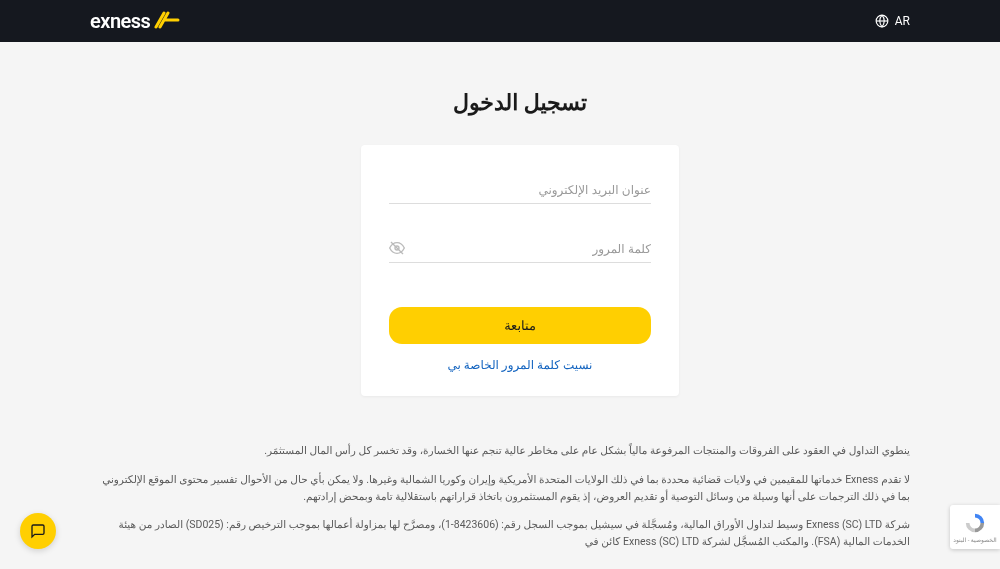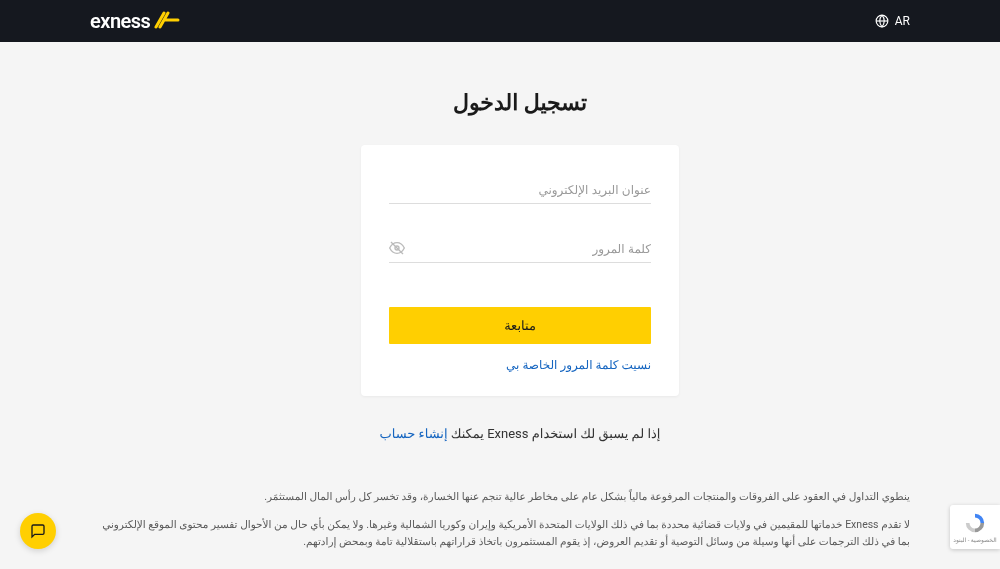--- a/index.html
+++ b/index.html
@@ -99,28 +99,28 @@
   height: 16px;
 }
 .continue-btn {
   width: 100%;
   background: #ffcf01;
   border: none;
   padding: 11px 0;
   font-size: 13px;
   font-weight: 500;
   color: #1a1a1a;
-  border-radius: 1px;
+  border-radius: 13px;
   cursor: pointer;
   margin-top: 14px;
   margin-bottom: 14px;
 }
 .forgot-link {
   display: block;
-  text-align: right;
+  text-align: center;
   color: #1565c0;
   font-size: 12px;
   text-decoration: none;
   cursor: pointer;
 }
 .signup-text {
   margin-top: 30px;
   font-size: 13px;
   color: #333;
   text-align: center;
@@ -217,28 +217,26 @@
       <svg class="eye-icon" viewBox="0 0 24 24" fill="none" stroke="currentColor" stroke-width="2">
         <path d="M1 12s4-8 11-8 11 8 11 8-4 8-11 8-11-8-11-8z"></path>
         <circle cx="12" cy="12" r="3"></circle>
         <line x1="3" y1="3" x2="21" y2="21"></line>
       </svg>
     </div>
     <button class="continue-btn">متابعة</button>
     <a class="forgot-link">نسيت كلمة المرور الخاصة بي</a>
   </div>
 
-  <div class="signup-text">
-    <span>إذا لم يسبق لك استخدام Exness يمكنك </span><span class="link">إنشاء حساب</span>
-  </div>
 </div>
 
 <div class="disclaimers">
   <p>ينطوي التداول في العقود على الفروقات والمنتجات المرفوعة مالياً بشكل عام على مخاطر عالية تنجم عنها الخسارة، وقد تخسر كل رأس المال المستثمَر.</p>
   <p>لا تقدم Exness خدماتها للمقيمين في ولايات قضائية محددة بما في ذلك الولايات المتحدة الأمريكية وإيران وكوريا الشمالية وغيرها. ولا يمكن بأي حال من الأحوال تفسير محتوى الموقع الإلكتروني بما في ذلك الترجمات على أنها وسيلة من وسائل التوصية أو تقديم العروض، إذ يقوم المستثمرون باتخاذ قراراتهم باستقلالية تامة وبمحض إرادتهم.</p>
+  <p>شركة Exness (SC) LTD وسيط لتداول الأوراق المالية، ومُسجَّلة في سيشيل بموجب السجل رقم: (8423606-1)، ومصرَّح لها بمزاولة أعمالها بموجب الترخيص رقم: (SD025) الصادر من هيئة الخدمات المالية (FSA). والمكتب المُسجَّل لشركة Exness (SC) LTD كائن في</p>
 </div>
 
 <div class="chat-bubble">
   <svg viewBox="0 0 24 24" fill="none" stroke="#1a1a1a" stroke-width="2">
     <path d="M21 15a2 2 0 0 1-2 2H7l-4 4V5a2 2 0 0 1 2-2h14a2 2 0 0 1 2 2z"></path>
   </svg>
 </div>
 
 <div class="recaptcha">
   <svg class="recaptcha-icon" viewBox="0 0 24 24">

